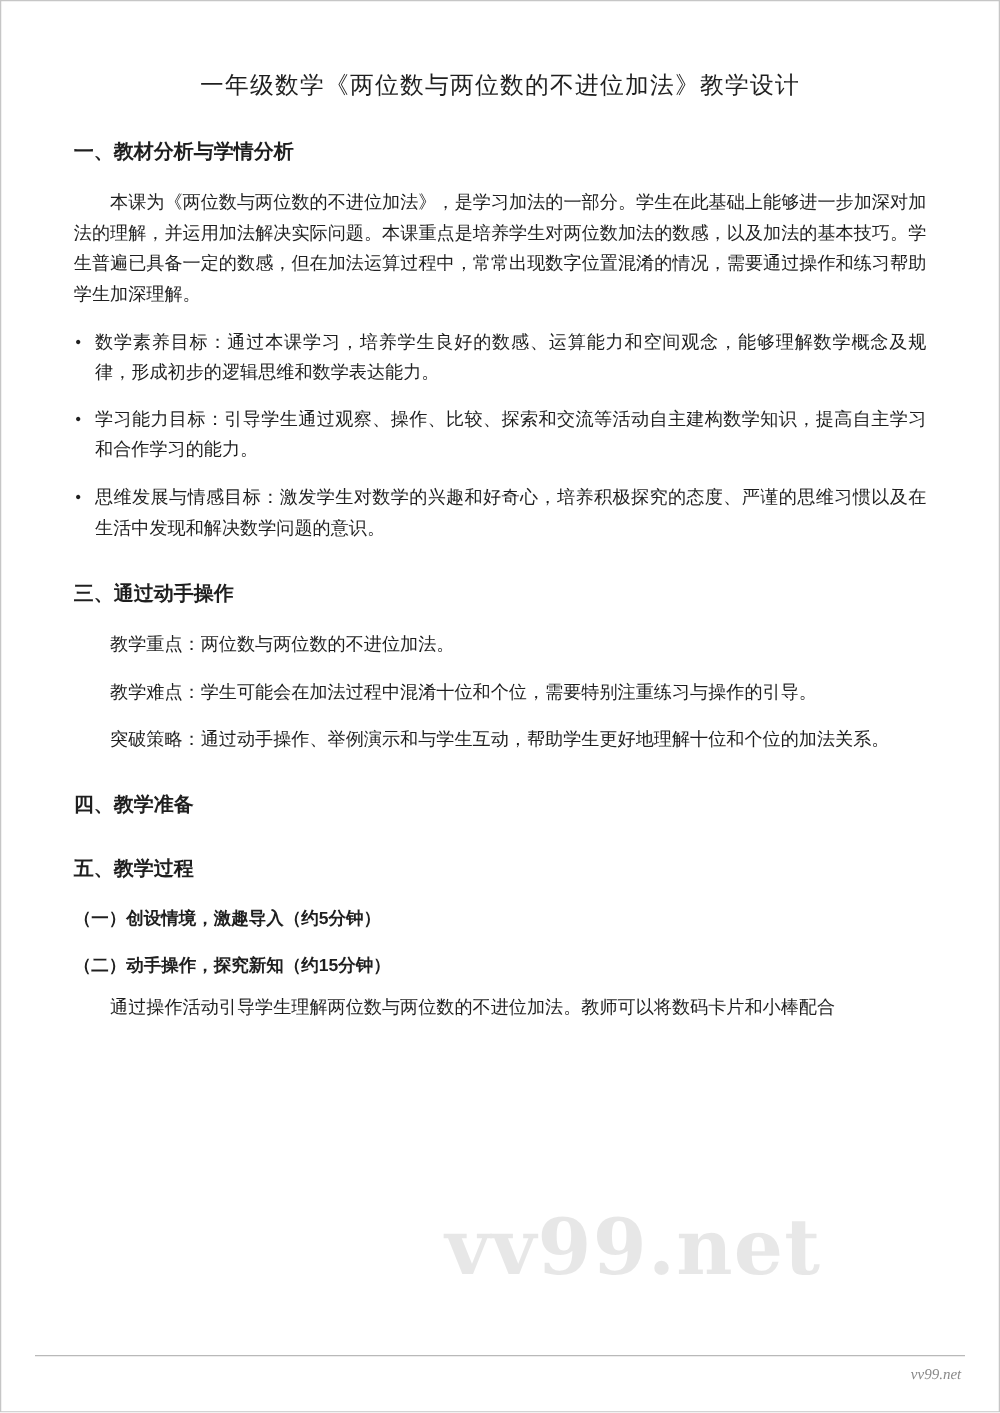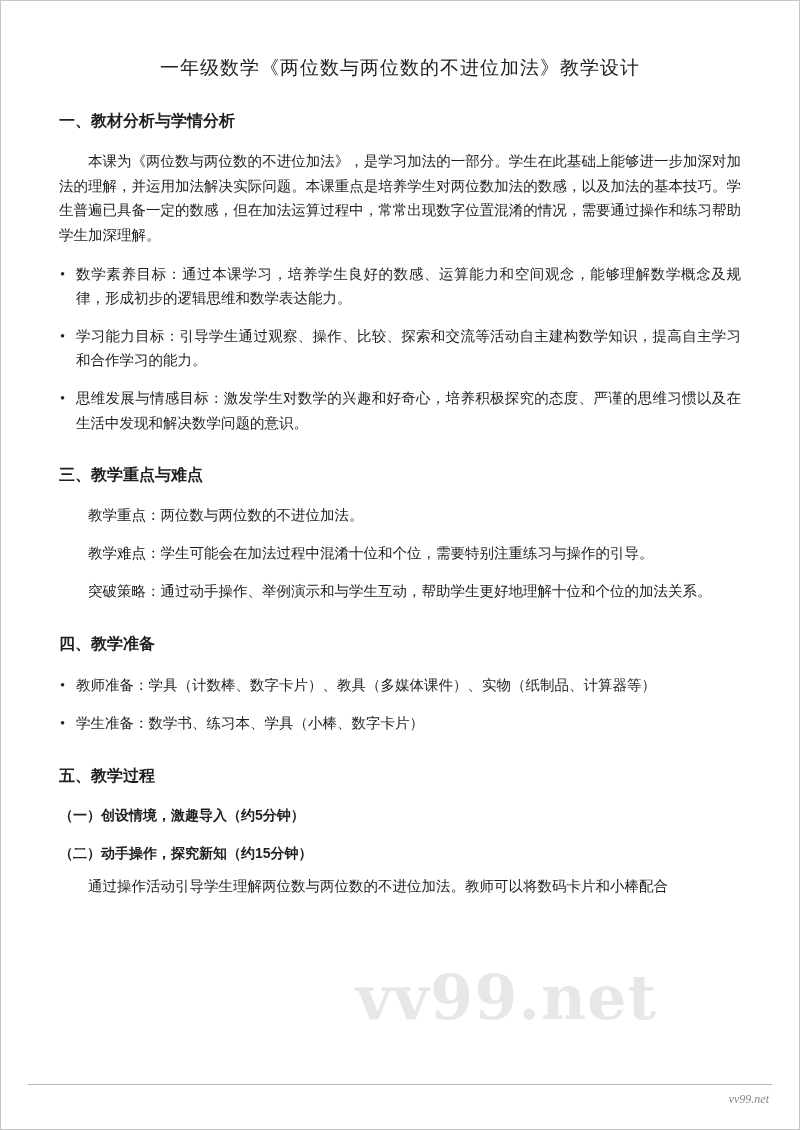--- a/index.html
+++ b/index.html
@@ -44,21 +44,20 @@
     font-size: 16px;
     font-weight: 700;
     margin: 30px 0 18px 0;
   }
   p.body {
     font-size: 14.5px;
     line-height: 1.7;
     text-indent: 2em;
     margin: 0 0 13px 0;
     text-align: justify;
-    font-family: Liberation Mono, monospace;
   }
   ul.bullets { list-style: none; margin: 0 0 13px 0; padding: 0; }
   ul.bullets li {
     font-size: 14.5px;
     line-height: 1.7;
     margin: 0 0 13px 0;
     padding-left: 17px;
     position: relative;
     text-align: justify;
   }
@@ -97,32 +96,28 @@
 
     <section>
       <ul class="bullets">
         <li>数学素养目标：通过本课学习，培养学生良好的数感、运算能力和空间观念，能够理解数学概念及规律，形成初步的逻辑思维和数学表达能力。</li>
         <li>学习能力目标：引导学生通过观察、操作、比较、探索和交流等活动自主建构数学知识，提高自主学习和合作学习的能力。</li>
         <li>思维发展与情感目标：激发学生对数学的兴趣和好奇心，培养积极探究的态度、严谨的思维习惯以及在生活中发现和解决数学问题的意识。</li>
       </ul>
     </section>
 
     <section>
-      <h2 class="sec">三、教学重点与难点</h2>
+      <h2 class="sec">三、通过动手操作</h2>
       <p class="body">教学重点：两位数与两位数的不进位加法。</p>
       <p class="body">教学难点：学生可能会在加法过程中混淆十位和个位，需要特别注重练习与操作的引导。</p>
       <p class="body">突破策略：通过动手操作、举例演示和与学生互动，帮助学生更好地理解十位和个位的加法关系。</p>
     </section>
 
     <section>
       <h2 class="sec">四、教学准备</h2>
-      <ul class="bullets">
-        <li>教师准备：学具（计数棒、数字卡片）、教具（多媒体课件）、实物（纸制品、计算器等）</li>
-        <li>学生准备：数学书、练习本、学具（小棒、数字卡片）</li>
-      </ul>
     </section>
 
     <section>
       <h2 class="sec">五、教学过程</h2>
 
       <h3 class="sub">（一）创设情境，激趣导入（约5分钟）</h3>
 
       <h3 class="sub">（二）动手操作，探究新知（约15分钟）</h3>
       <p class="body">通过操作活动引导学生理解两位数与两位数的不进位加法。教师可以将数码卡片和小棒配合</p>
     </section>

